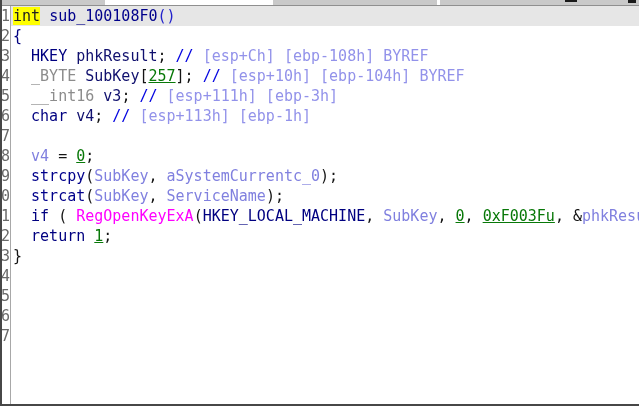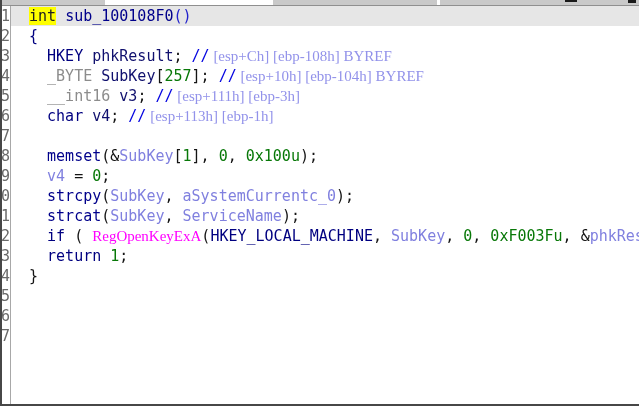--- a/index.html
+++ b/index.html
@@ -23,34 +23,34 @@
   
   .leftstrip{position:absolute;left:0;top:0;width:2px;height:404px;background:var(--c-border,#474747);}
   
   .gutter{position:absolute;left:2px;top:6px;width:8px;overflow:hidden;}
   .gutter .ln{height:20px;line-height:20px;color:var(--c-gutter,#6a6a6a);
     display:flex;justify-content:flex-end;overflow:hidden;}
   .vline{position:absolute;left:10px;top:6px;width:1px;height:398px;background:var(--c-vline,#a8a8a8);}
 
   
   .code{position:absolute;left:11px;top:6px;width:628px;overflow:hidden;}
-  .row{height:20px;line-height:20px;white-space:pre;padding-left:18px;}
+  .row{height:20px;line-height:20px;white-space:pre;padding-left:2px;}
   .row.current{background:var(--c-curline,#e6e6e6);}
 
   .sg-kw {color:var(--c-kw,#000080);}
   .sg-fn {color:var(--c-fn,#00008b);}
   .sg-ty {color:var(--c-ty,#8c8c8c);}
   .sg-pl {color:var(--c-pl,#141414);}
   .sg-pr {color:var(--c-pr,#2222cc);}
   .sg-cm {color:var(--c-cm,#0000e0);}
-  .sg-cl {color:var(--c-cl,#9292ea);font-family:Liberation Serif, serif;}
+  .sg-cl {color:var(--c-cl,#9292ea);}
   .sg-lv {color:var(--c-lv,#8080df);}
   .sg-dv {color:var(--c-dv,#10106e);}
-  .sg-nm {color:var(--c-nm,#087808);}
-  .sg-api{color:var(--c-api,#ff00ff);font-family:Liberation Serif, serif;}
+  .sg-nm {color:var(--c-nm,#087808);text-decoration:underline;}
+  .sg-api{color:var(--c-api,#ff00ff);}
   .sg-hl {color:var(--c-hl,#202020);background:var(--c-hlbg,#ffff00);}
 
   .bottombar{position:absolute;left:0;top:404px;width:639px;height:2px;background:var(--c-border,#474747);}
 </style>
 </head>
 <body>
 
 <div class="topbar">
   <div class="tabseg seg1"></div>
   <div class="tabseg seg2"></div>
@@ -83,21 +83,20 @@
 <div class="vline"></div>
 
 <div class="code">
     <div class="row current"><span class="sg-hl">int</span><span class="sg-pl"> </span><span class="sg-fn">sub_100108F0</span><span class="sg-pr">()</span></div>
     <div class="row"><span class="sg-kw">{</span></div>
     <div class="row"><span class="sg-pl">  </span><span class="sg-kw">HKEY</span><span class="sg-pl"> </span><span class="sg-dv">phkResult</span><span class="sg-pl">; </span><span class="sg-cm">//</span><span class="sg-cl"> [esp+Ch] [ebp-108h] BYREF</span></div>
     <div class="row"><span class="sg-pl">  </span><span class="sg-ty">_BYTE</span><span class="sg-pl"> </span><span class="sg-dv">SubKey</span><span class="sg-pl">[</span><span class="sg-nm">257</span><span class="sg-pl">]; </span><span class="sg-cm">//</span><span class="sg-cl"> [esp+10h] [ebp-104h] BYREF</span></div>
     <div class="row"><span class="sg-pl">  </span><span class="sg-ty">__int16</span><span class="sg-pl"> </span><span class="sg-dv">v3</span><span class="sg-pl">; </span><span class="sg-cm">//</span><span class="sg-cl"> [esp+111h] [ebp-3h]</span></div>
     <div class="row"><span class="sg-pl">  </span><span class="sg-kw">char</span><span class="sg-pl"> </span><span class="sg-dv">v4</span><span class="sg-pl">; </span><span class="sg-cm">//</span><span class="sg-cl"> [esp+113h] [ebp-1h]</span></div>
     <div class="row"></div>
-    <div class="row"><span class="sg-pl">  </span><span class="sg-fn">memset</span><span class="sg-pl">(&amp;</span><span class="sg-lv">SubKey</span><span class="sg-pl">[</span><span class="sg-nm">1</span><span class="sg-pl">], </span><span class="sg-nm">0</span><span class="sg-pl">, </span><span class="sg-nm">0x100u</span><span class="sg-pl">);</span></div>
     <div class="row"><span class="sg-pl">  </span><span class="sg-lv">v4</span><span class="sg-pl"> = </span><span class="sg-nm">0</span><span class="sg-pl">;</span></div>
     <div class="row"><span class="sg-pl">  </span><span class="sg-fn">strcpy</span><span class="sg-pl">(</span><span class="sg-lv">SubKey</span><span class="sg-pl">, </span><span class="sg-lv">aSystemCurrentc_0</span><span class="sg-pl">);</span></div>
     <div class="row"><span class="sg-pl">  </span><span class="sg-fn">strcat</span><span class="sg-pl">(</span><span class="sg-lv">SubKey</span><span class="sg-pl">, </span><span class="sg-lv">ServiceName</span><span class="sg-pl">);</span></div>
     <div class="row"><span class="sg-pl">  </span><span class="sg-kw">if</span><span class="sg-pl"> ( </span><span class="sg-api">RegOpenKeyExA</span><span class="sg-pl">(</span><span class="sg-kw">HKEY_LOCAL_MACHINE</span><span class="sg-pl">, </span><span class="sg-lv">SubKey</span><span class="sg-pl">, </span><span class="sg-nm">0</span><span class="sg-pl">, </span><span class="sg-nm">0xF003Fu</span><span class="sg-pl">, &amp;</span><span class="sg-lv">phkResult</span></div>
     <div class="row"><span class="sg-pl">  </span><span class="sg-kw">return</span><span class="sg-pl"> </span><span class="sg-nm">1</span><span class="sg-pl">;</span></div>
     <div class="row"><span class="sg-pl">}</span></div>
   </div>
 
 <div class="bottombar"></div>
 

